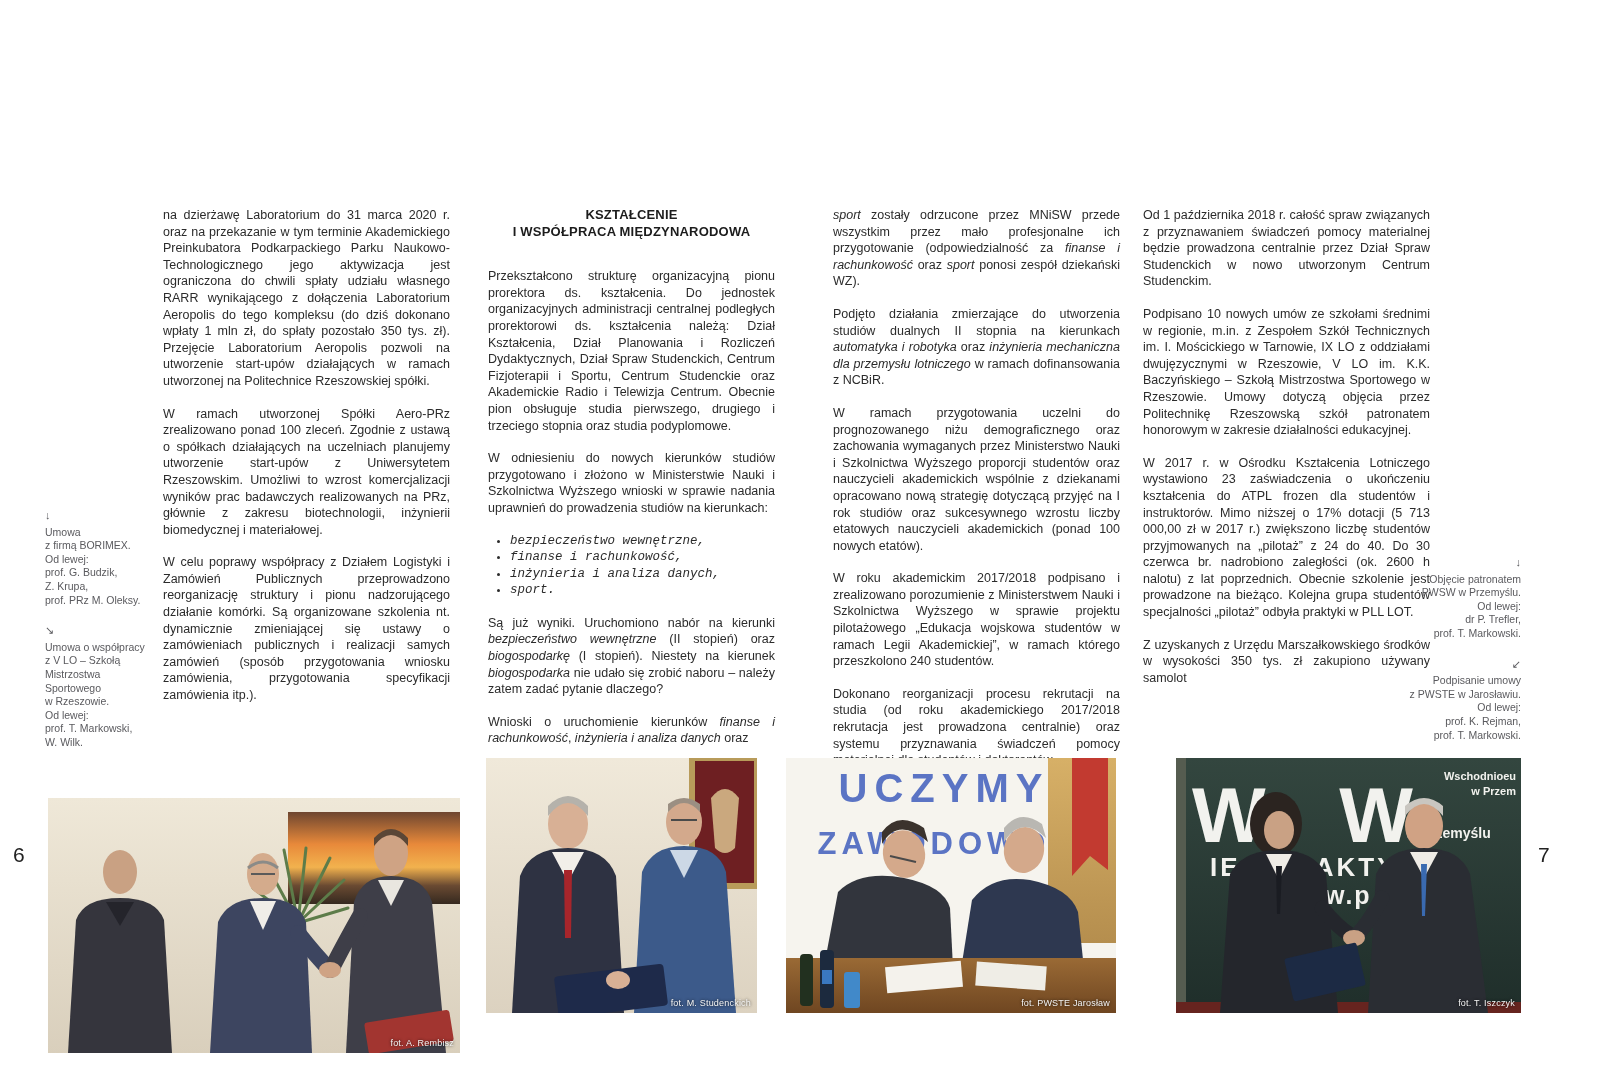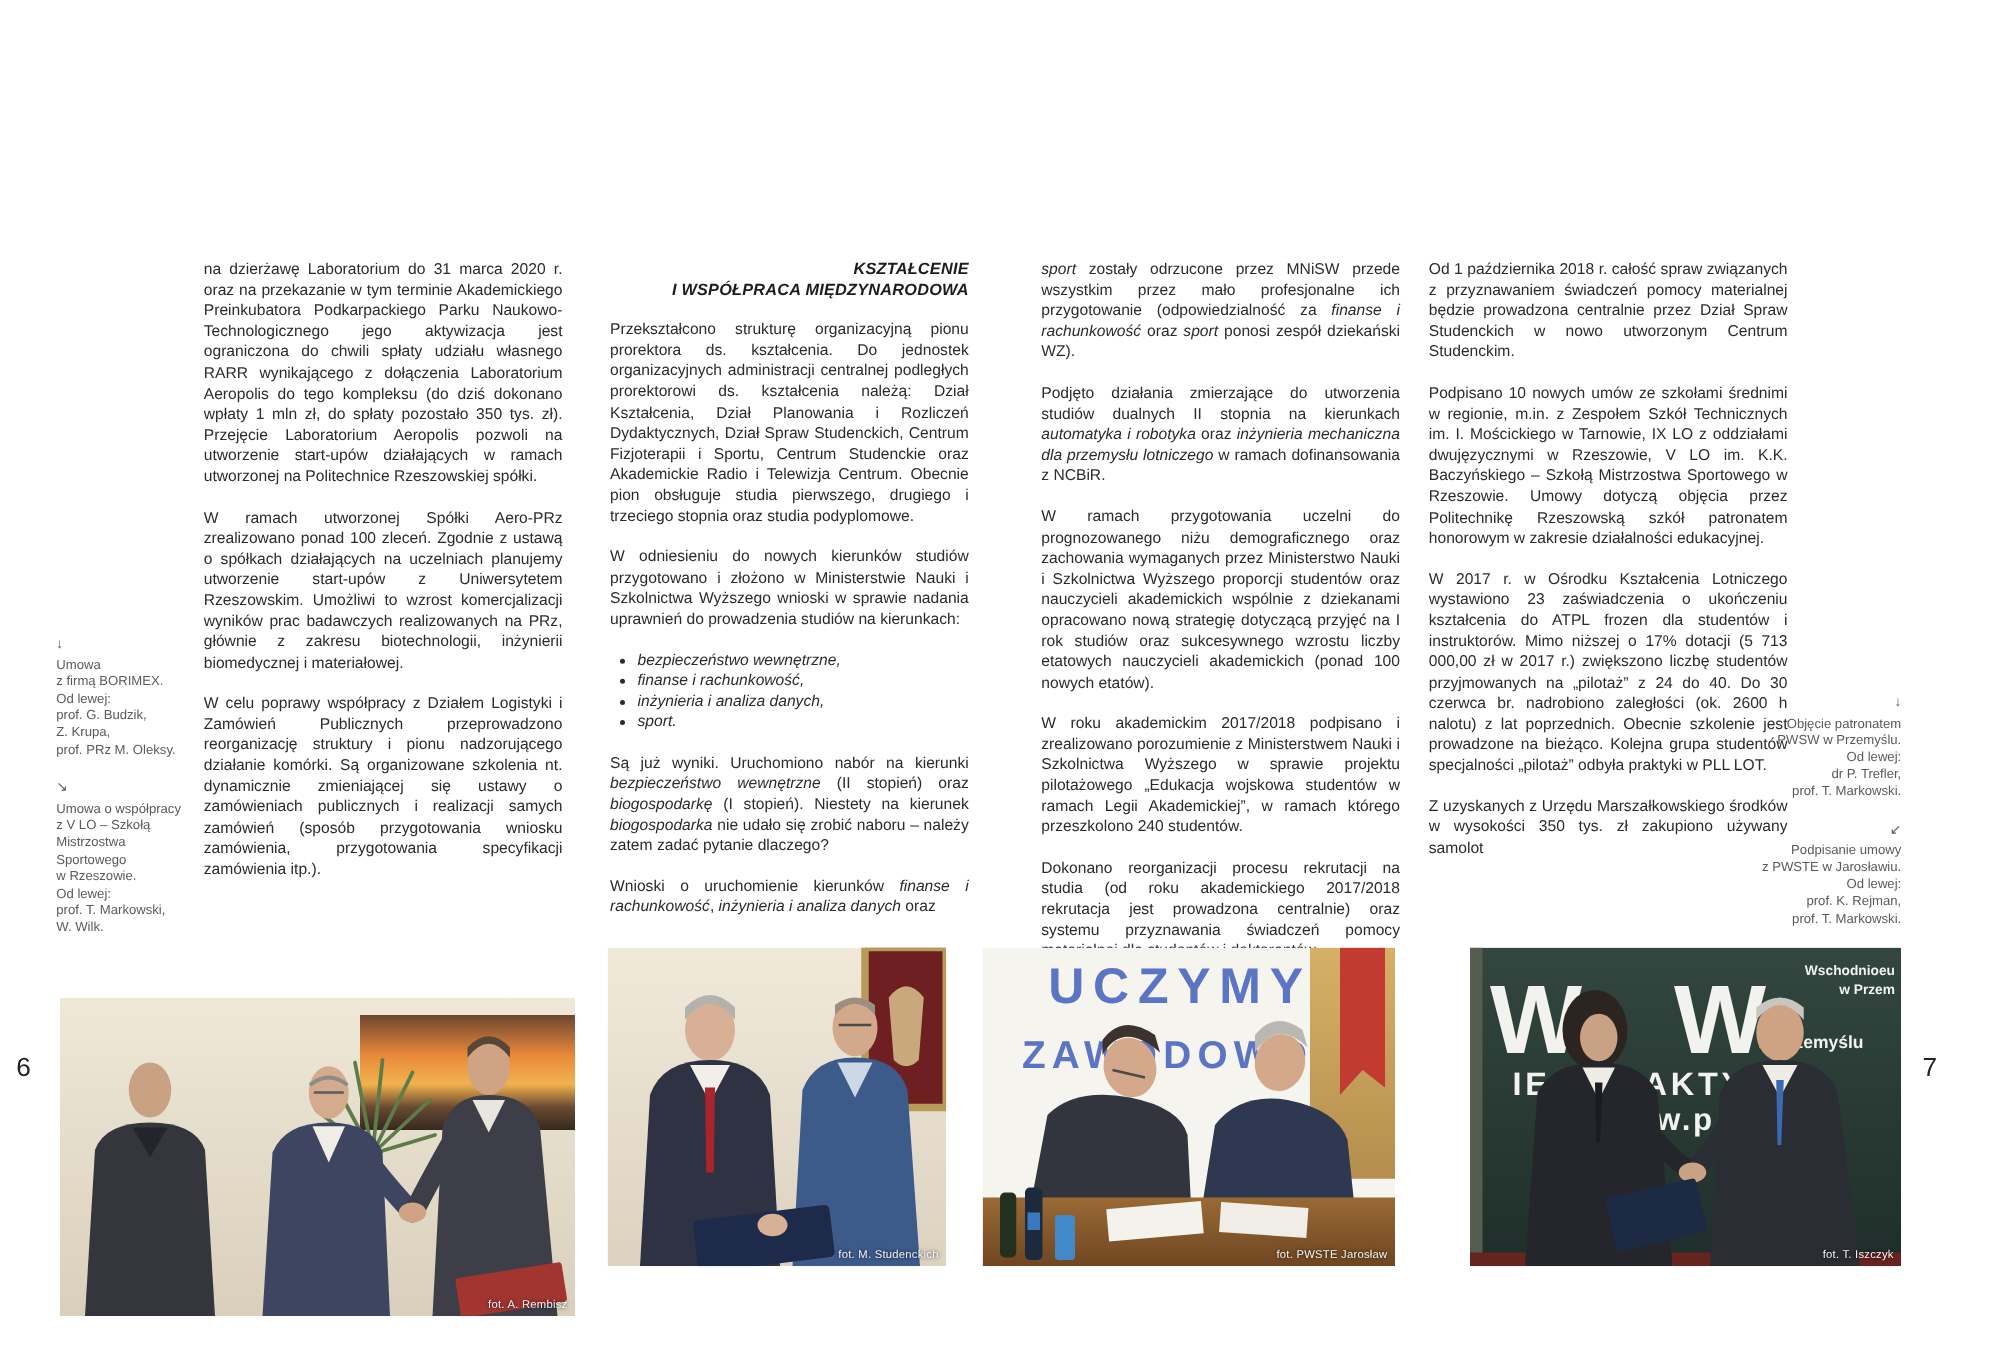--- a/index.html
+++ b/index.html
@@ -8,25 +8,25 @@
     background:#ffffff;color:#2b2b2b;
     font-family:"Liberation Sans", sans-serif;
   }
   .col{
     position:absolute;top:207px;width:287px;
     font-size:12.5px;line-height:16.6px;text-align:justify;
   }
   .col p{margin:0 0 16px;}
   .col p:last-child{margin-bottom:0;}
   .col h2{
-    font-size:13px;line-height:16.6px;margin:0 0 15px;
-    font-weight:bold;letter-spacing:.2px;text-align:right;color:#1c1c1c;font-style:italic;
+    font-size:13px;line-height:16.6px;margin:0 0 28px;
+    font-weight:bold;letter-spacing:.2px;text-align:center;color:#1c1c1c;
   }
   .col ul{margin:0 0 16px;padding:0 0 0 22px;}
-  .col li{font-style:italic;margin:0;}
+  .col li{font-style:italic;margin:0;font-family:Liberation Mono, monospace;}
   .it{font-style:italic;}
   #col1{left:163px;} #col2{left:488px;} #col3{left:833px;} #col4{left:1143px;}
 
   .captions{position:absolute;width:118px;font-size:10.5px;line-height:13.6px;color:#5a5a5e;}
   #captions-left{left:45px;top:509px;text-align:left;}
   #captions-right{right:79px;top:556px;text-align:right;}
   .caption{margin-bottom:17px;}
   .caption .arrow{font-size:11px;margin-bottom:3px;color:#5a5a5e;}
 
   .pagenum{position:absolute;top:843px;font-size:21px;color:#222;}

